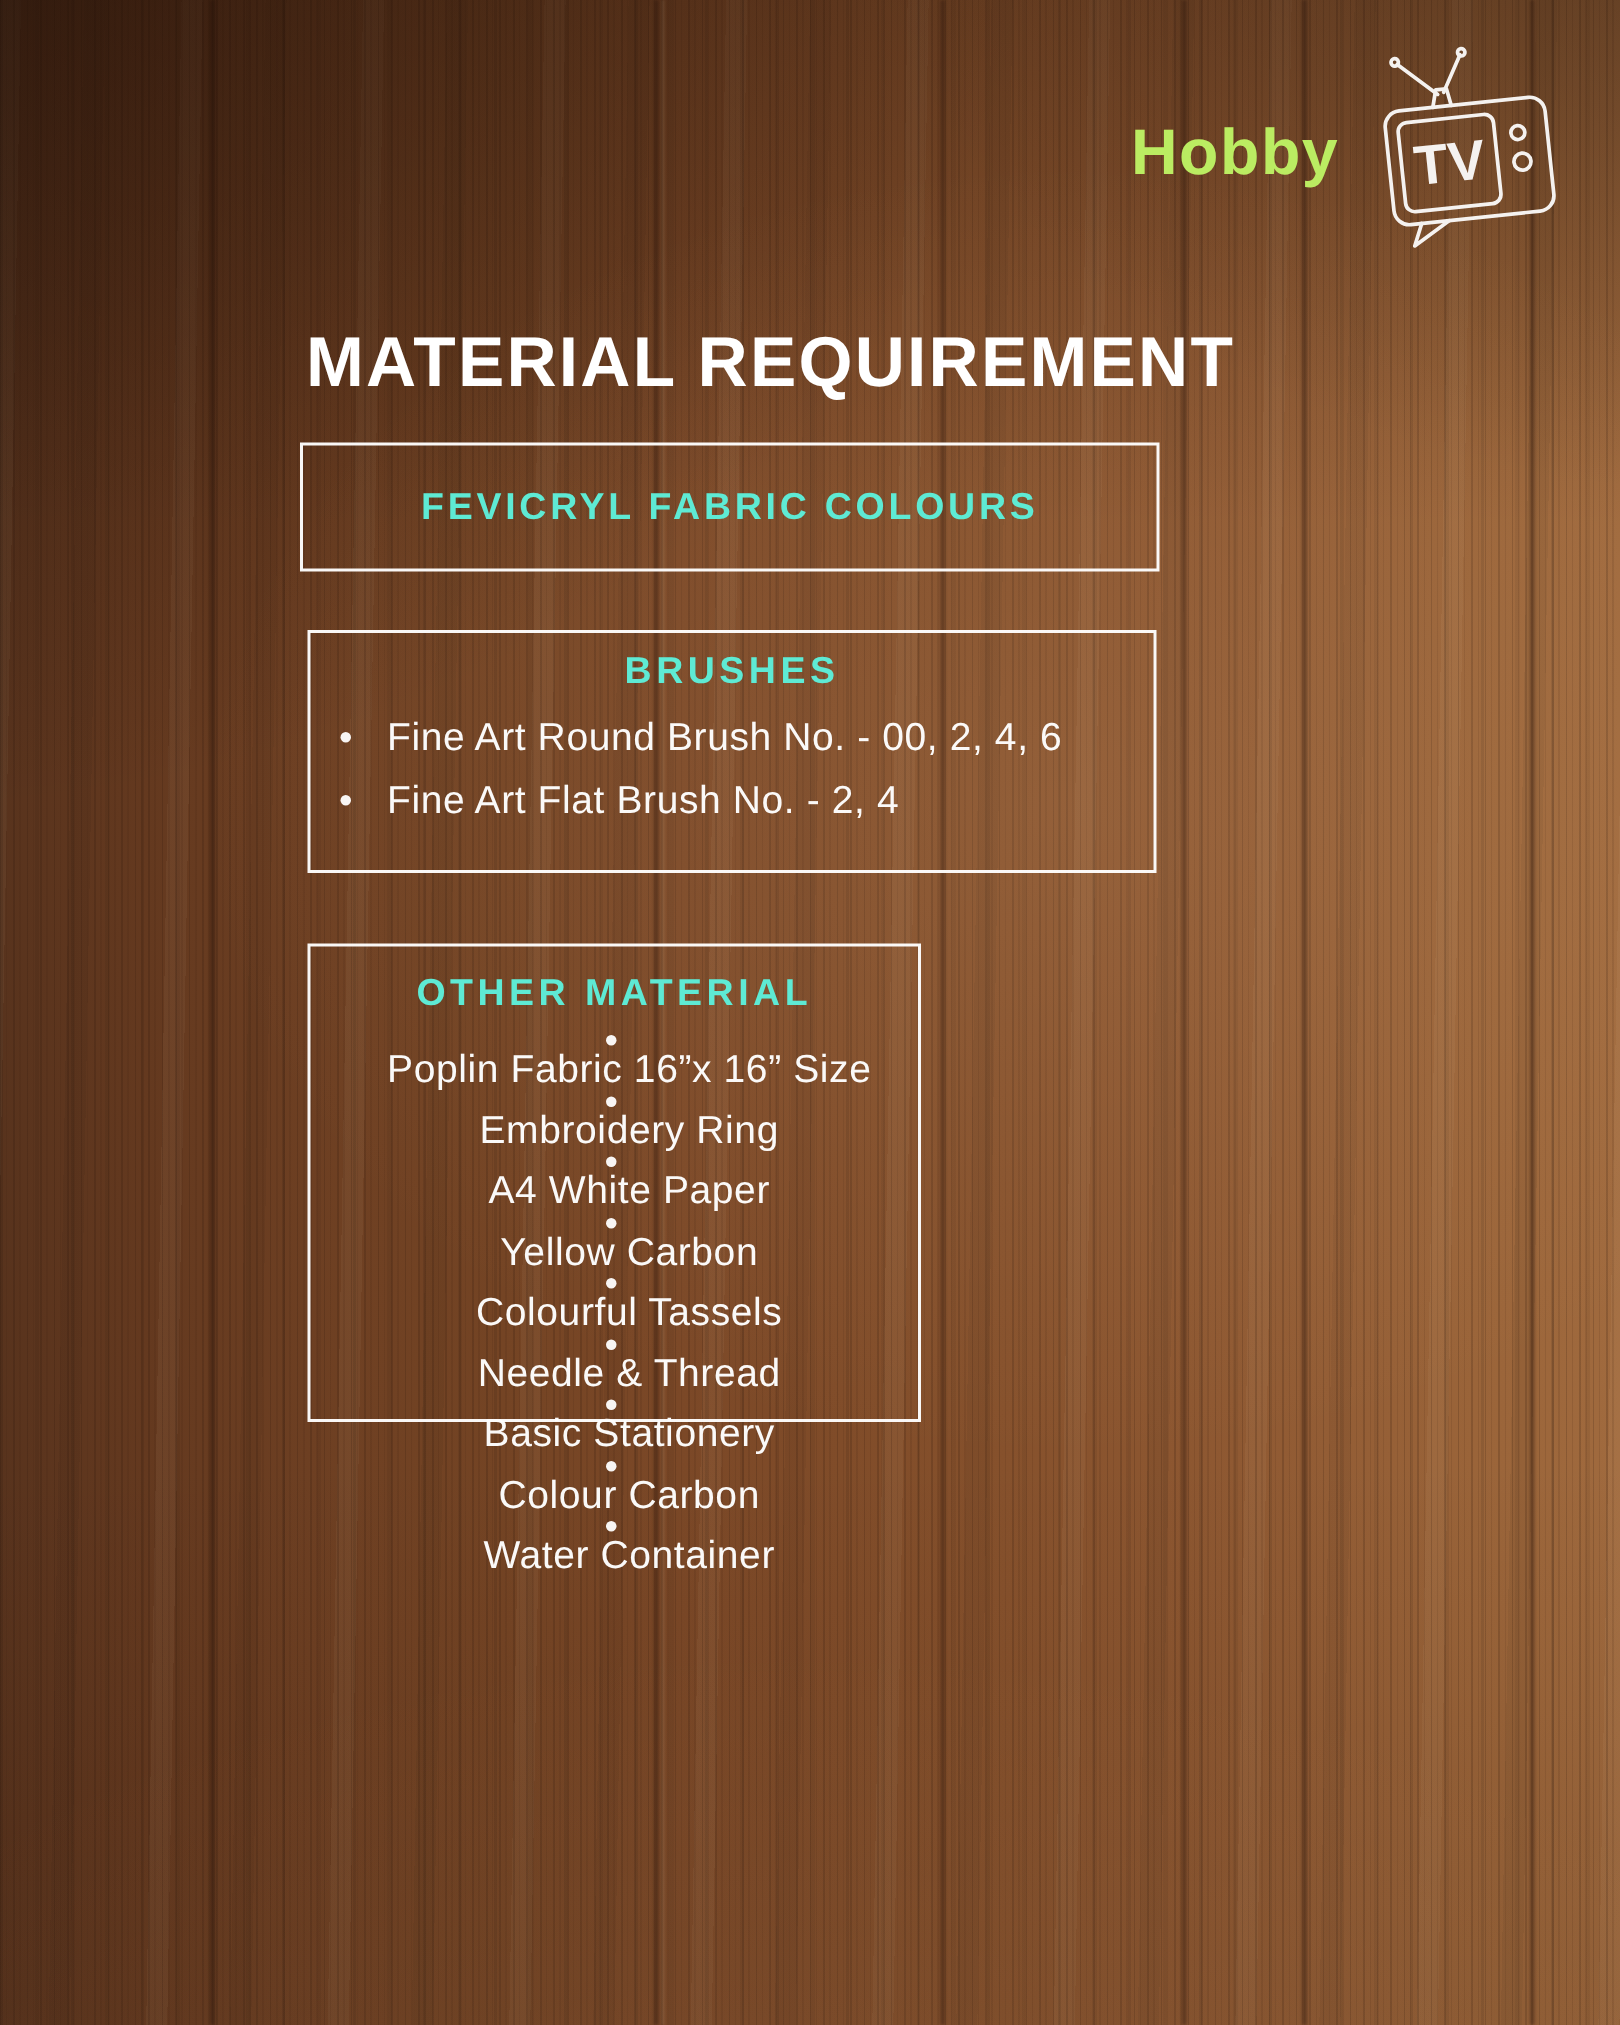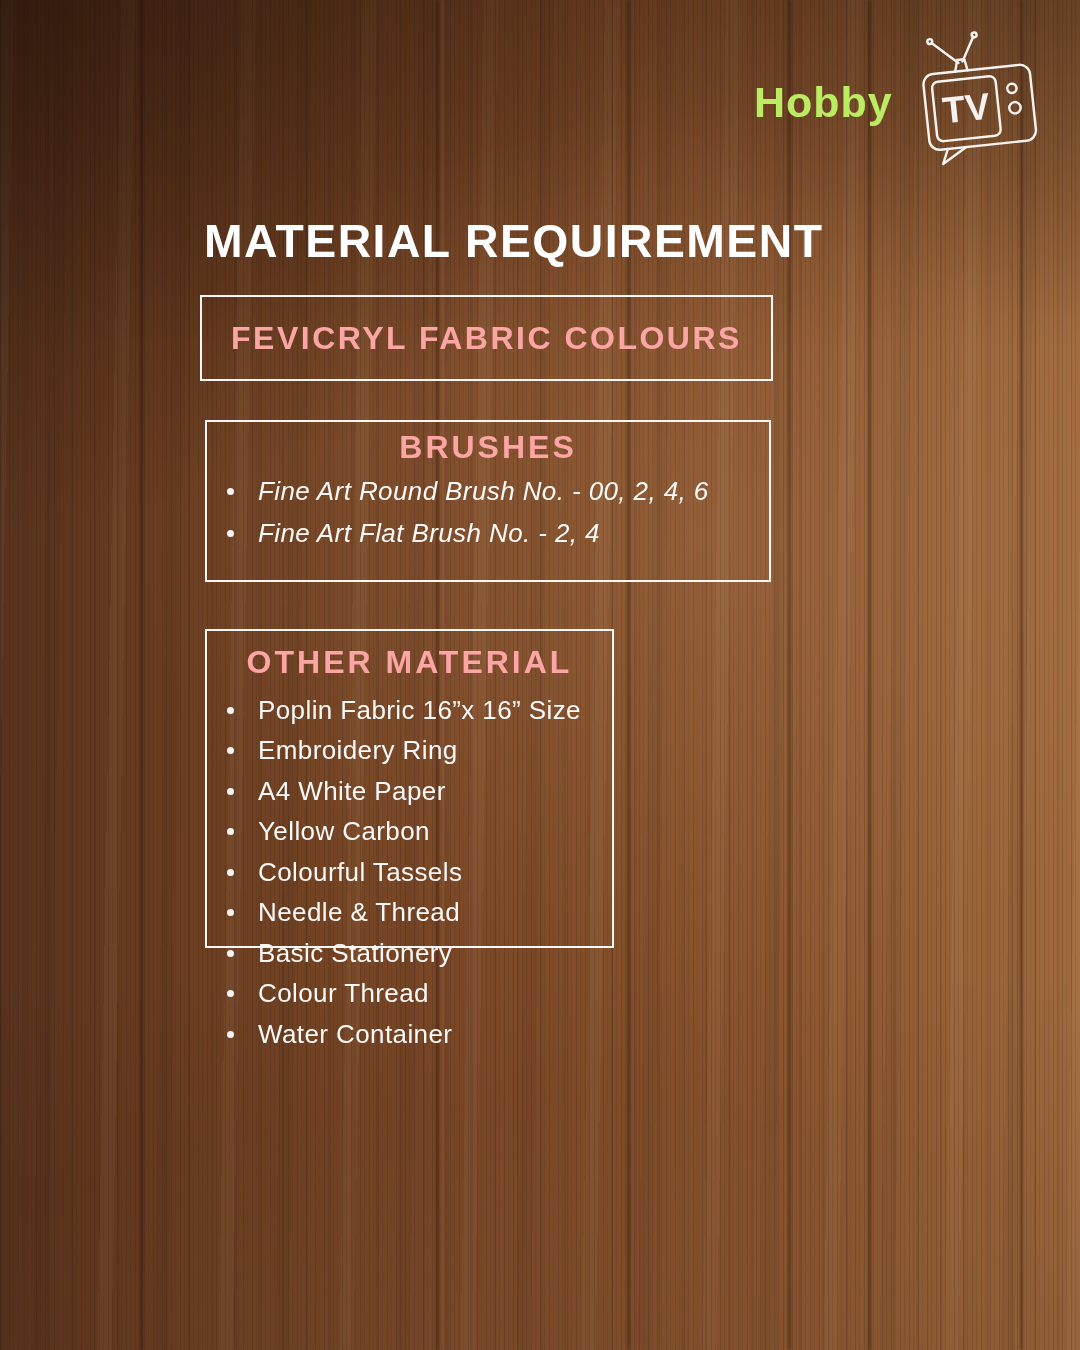--- a/index.html
+++ b/index.html
@@ -41,34 +41,34 @@
   
   .title{
     position:absolute;left:204px;top:216px;margin:0;
     font-size:47px;line-height:50px;font-weight:700;letter-spacing:1.5px;
     color:#fff;transform:scaleX(.985);transform-origin:left center;white-space:nowrap;
   }
 
   
   .box{position:absolute;border:2px solid rgba(255,255,255,.96);box-sizing:border-box;color:#fff;}
   .box h2{
-    margin:0;text-align:center;font-size:32px;line-height:34px;font-weight:700;
-    letter-spacing:3px;color:#fca5a5;white-space:nowrap;
+    margin:0;text-align:center;font-size:25px;line-height:34px;font-weight:700;
+    letter-spacing:3px;color:#5eead4;white-space:nowrap;
   }
   .box-fevicryl{left:200px;top:295px;width:573px;height:86px;display:flex;align-items:center;justify-content:center;}
   .box-fevicryl h2{letter-spacing:2.5px;}
   .box-brushes{left:205px;top:420px;width:566px;height:162px;padding-top:8px;}
   .box-other{left:205px;top:629px;width:409px;height:319px;padding-top:14px;}
 
   ul.items{list-style:none;margin:0;padding:0 0 0 20px;}
   .box-brushes ul.items{margin-top:6px;}
   .box-other ul.items{margin-top:11px;}
   ul.items li{display:flex;align-items:center;}
-  .box-brushes li{height:42px;font-style:italic;}
-  .box-other li{height:40.5px;}
+  .box-brushes li{height:42px;}
+  .box-other li{height:40.5px;flex-direction:column;}
   .dot{flex:none;width:7px;height:7px;border-radius:50%;background:#fff;margin-right:24px;opacity:.95;}
   .item-text{
     font-size:26px;font-weight:400;letter-spacing:.4px;color:#fff;opacity:.97;white-space:nowrap;
   }
 </style>
 </head>
 <body>
 
 <div class="canvas">
   <div class="wood"></div>
@@ -152,21 +152,21 @@
         <li>
           <span class="dot"></span>
           <span class="item-text">Needle &amp; Thread</span>
         </li>
         <li>
           <span class="dot"></span>
           <span class="item-text">Basic Stationery</span>
         </li>
         <li>
           <span class="dot"></span>
-          <span class="item-text">Colour Thread</span>
+          <span class="item-text">Colour Carbon</span>
         </li>
         <li>
           <span class="dot"></span>
           <span class="item-text">Water Container</span>
         </li>
       </ul>
   </section>
 </div>
 
 </body></html>

